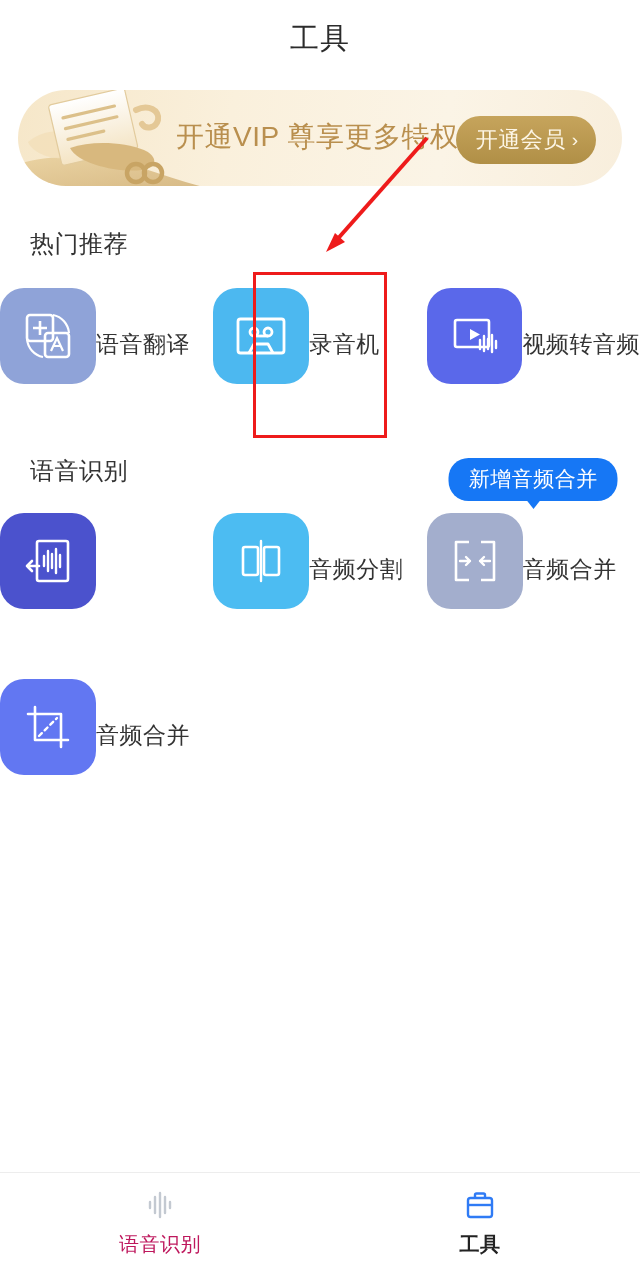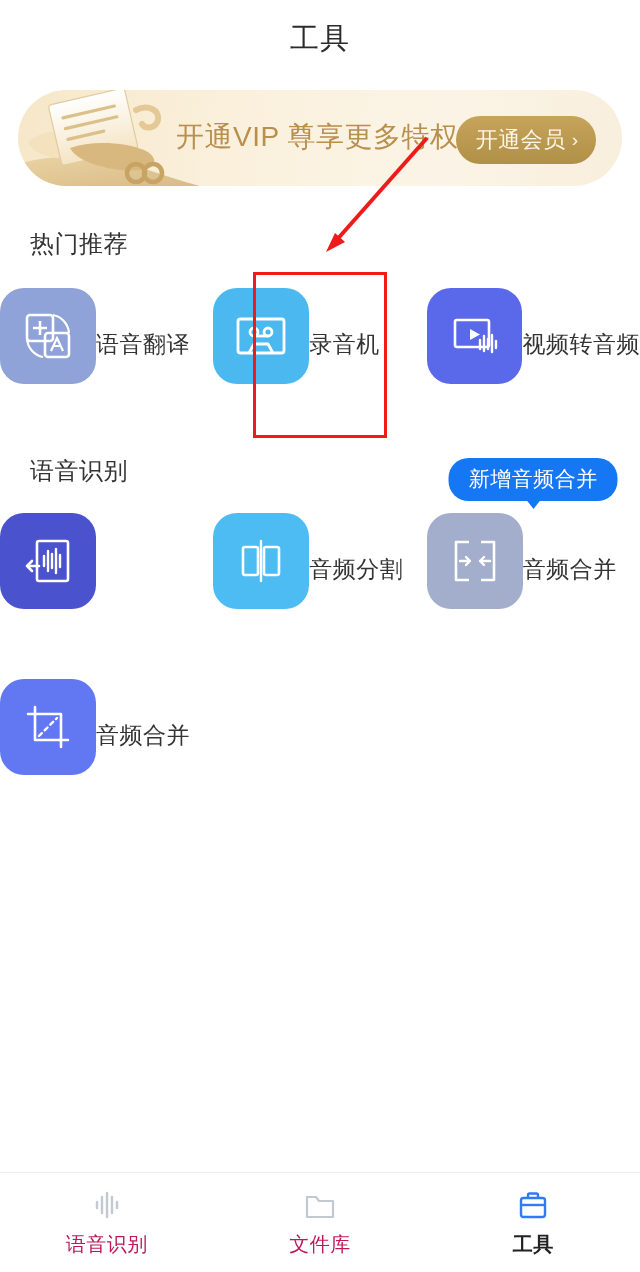--- a/index.html
+++ b/index.html
@@ -391,28 +391,20 @@
           <path d="M7 14 v6"></path>
           <path d="M12 9 v16"></path>
           <path d="M17 5 v24"></path>
           <path d="M22 9 v16"></path>
           <path d="M27 14 v6"></path>
         </svg>
       </span>
       <span class="tab-label">语音识别</span>
     </div>
 
-    <div class="tab-item">
-      <span class="tab-icon">
-        <svg width="34" height="34" viewBox="0 0 34 34" fill="none" stroke="#c3c9d1" stroke-width="2.2" stroke-linejoin="round">
-          <path d="M4 9 h9 l3 4 h14 v16 h-26 Z"></path>
-        </svg>
-      </span>
-      <span class="tab-label">文件库</span>
-    </div>
 
     <div class="tab-item active">
       <span class="tab-icon">
         <svg width="34" height="34" viewBox="0 0 34 34" fill="none" stroke="#2f7bf5" stroke-width="2.4" stroke-linejoin="round">
           <rect x="5" y="10" width="24" height="19" rx="2.5"></rect>
           <path d="M12 10 V7 a1.5 1.5 0 0 1 1.5 -1.5 h7 A1.5 1.5 0 0 1 22 7 v3"></path>
           <path d="M5 17 h24"></path>
         </svg>
       </span>
       <span class="tab-label">工具</span>

